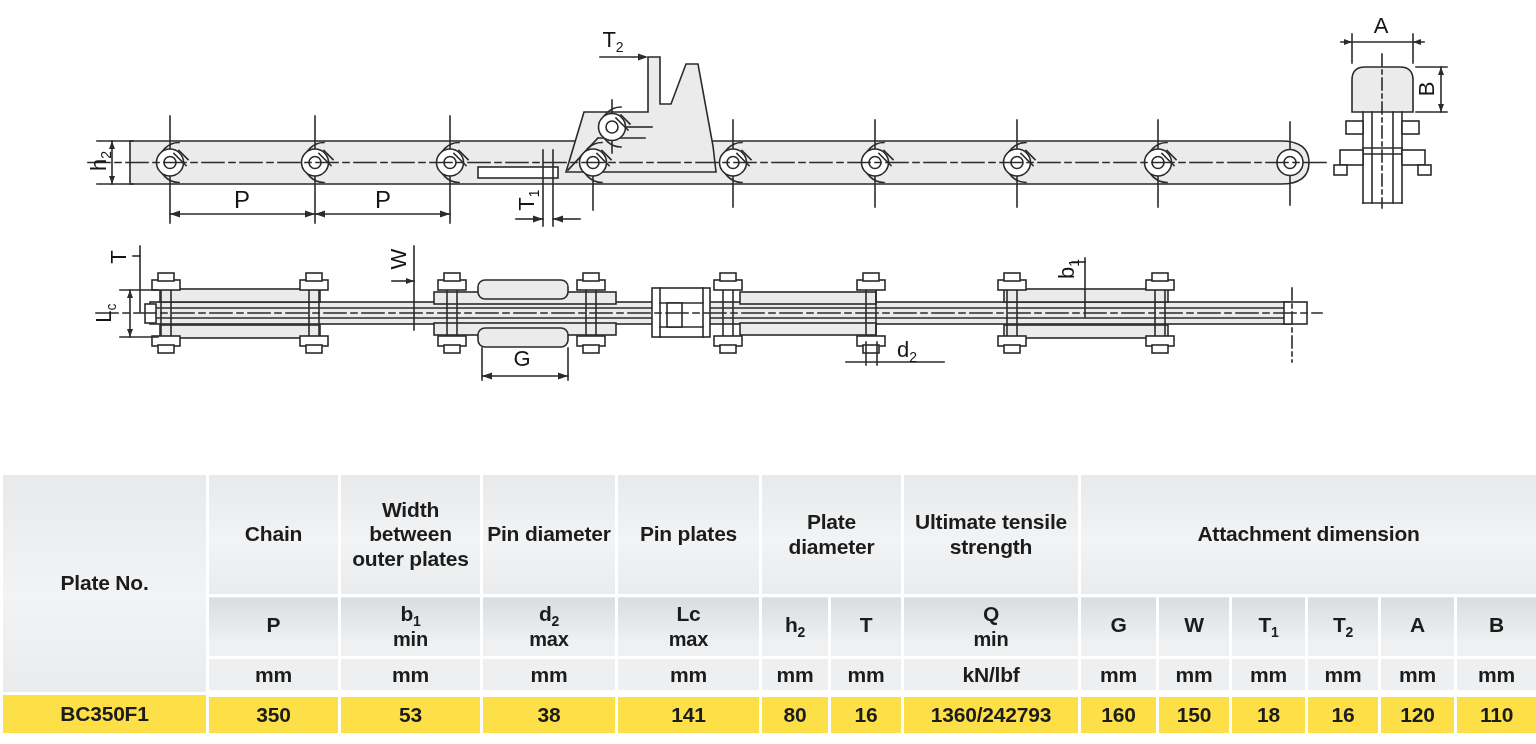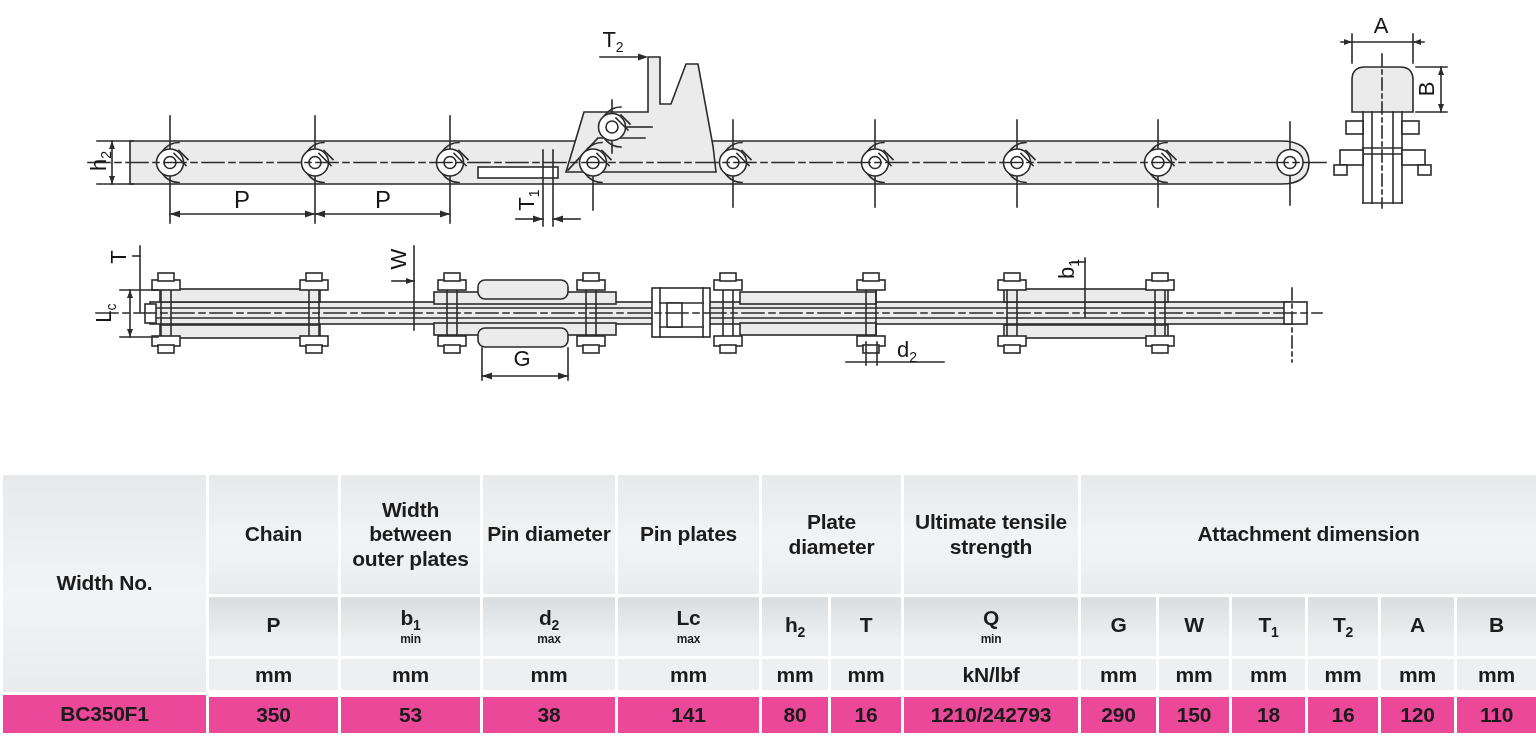--- a/index.html
+++ b/index.html
@@ -24,24 +24,24 @@
     font-family:"Liberation Sans",sans-serif;
   }
   table.spec th,table.spec td{
     border:3px solid #fff;text-align:center;vertical-align:middle;
     font-weight:bold;letter-spacing:-0.2px;color:#1c1c1c;padding:0;
   }
   tr.grp th{background:linear-gradient(180deg,#e7e9eb,#f2f3f4 55%,#e9ebed);font-size:21px;line-height:1.15;}
   th.chainno{background:linear-gradient(180deg,#e9ebed,#f1f2f3 60%,#e9ebed);font-size:21px;}
   tr.sym th{background:linear-gradient(180deg,#dadde0,#eef0f1 75%);font-size:21px;line-height:1.05;}
   tr.sym th .symline{display:block;}
-  tr.sym th .qual{display:block;font-size:12px;}
+  tr.sym th .qual{display:block;font-size:20px;}
   tr.sym th sub{font-size:14px;}
   tr.units th{background:#edeff0;font-size:21px;border-bottom:7px solid #fff;}
-  tr.data td{background:#ec4899;font-size:21px;}
+  tr.data td{background:#fde047;font-size:21px;}
   tr.grp{height:122px;} tr.sym{height:62px;} tr.units{height:36px;} tr.data{height:41px;}
   
   .ink{stroke:#2b2b2b;stroke-width:1.6;fill:none;stroke-linecap:square;}
   .fillg{fill:#ebebec;}
   .cl{stroke-dasharray:22 5 6 5;}
   .cl2{stroke-dasharray:12 4 4 4;}
   .arw{fill:#2b2b2b;stroke:none;}
 </style>
 </head>
 <body>
@@ -243,21 +243,21 @@
         <col style="width:177px">
       <col style="width:78px">
         <col style="width:73px">
         <col style="width:76px">
         <col style="width:73px">
       <col style="width:76px">
         <col style="width:82px">
     </colgroup>
     <tbody>
         <tr class="grp">
-      <th class="chainno" rowspan="3">Width No.</th>
+      <th class="chainno" rowspan="3">Plate No.</th>
       <th>Chain</th>
       <th>Width between outer plates</th>
       <th>Pin diameter</th>
       <th>Pin plates</th>
       <th colspan="2">Plate diameter</th>
       <th>Ultimate tensile strength</th>
       <th colspan="6">Attachment dimension</th>
     </tr>
     <tr class="sym">
       <th>
@@ -329,22 +329,22 @@
       <th>mm</th>
     </tr>
     <tr class="data">
       <td>BC350F1</td>
       <td>350</td>
       <td>53</td>
       <td>38</td>
       <td>141</td>
       <td>80</td>
       <td>16</td>
-      <td>1210/242793</td>
-      <td>290</td>
+      <td>1360/242793</td>
+      <td>160</td>
       <td>150</td>
       <td>18</td>
       <td>16</td>
       <td>120</td>
       <td>110</td>
     </tr>
   </tbody>
     </table>
 
 </div>

